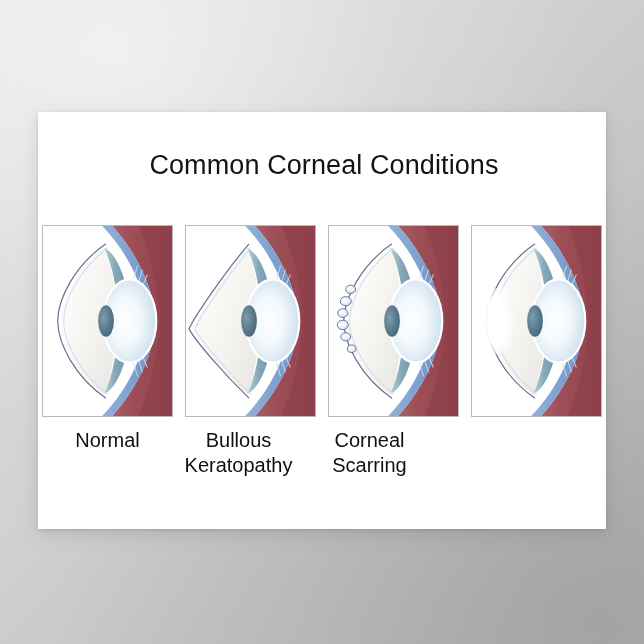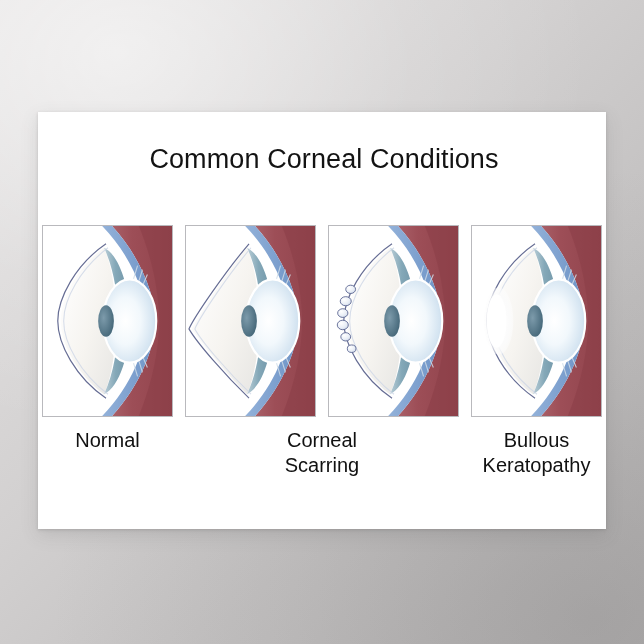--- a/index.html
+++ b/index.html
@@ -54,21 +54,21 @@
     height: 417px;
     background: #ffffff;
     box-shadow:
       0 1px 3px rgba(90,88,88,0.22),
       0 6px 16px rgba(90,88,88,0.17);
   }
 
   #poster-title {
     position: absolute;
     left: 0;
-    top: 32px;
+    top: 38px;
     width: 572px;
     text-align: center;
     font-size: 27px;
     font-weight: 400;
     letter-spacing: 0.1px;
     color: #131313;
     white-space: nowrap;
   }
 
   
@@ -98,21 +98,20 @@
     height: 100%;
   }
 
   
   #caption-strip {
     position: absolute;
     left: 4px;
     top: 316px;
     width: 560px;
     display: flex;
-    justify-content: space-between;
     align-items: flex-start;
   }
   .panel-caption {
     width: 131px;
     text-align: center;
     font-size: 20px;
     line-height: 25px;
     color: #111111;
     font-weight: 400;
   }
@@ -444,23 +443,23 @@
         </svg>
       </div>
 
     </div>
 
     <div id="caption-strip">
       <div class="panel-caption">
         <span class="cap-line">Normal</span>
       </div>
       <div class="panel-caption">
+        <span class="cap-line">Bullous</span>
+        <span class="cap-line">Keratopathy</span>
+      </div>
+      <div class="panel-caption">
         <span class="cap-line">Corneal</span>
         <span class="cap-line">Scarring</span>
       </div>
-      <div class="panel-caption">
-        <span class="cap-line">Bullous</span>
-        <span class="cap-line">Keratopathy</span>
-      </div>
     </div>
 
   </div>
 </div>
 
 </body></html>

